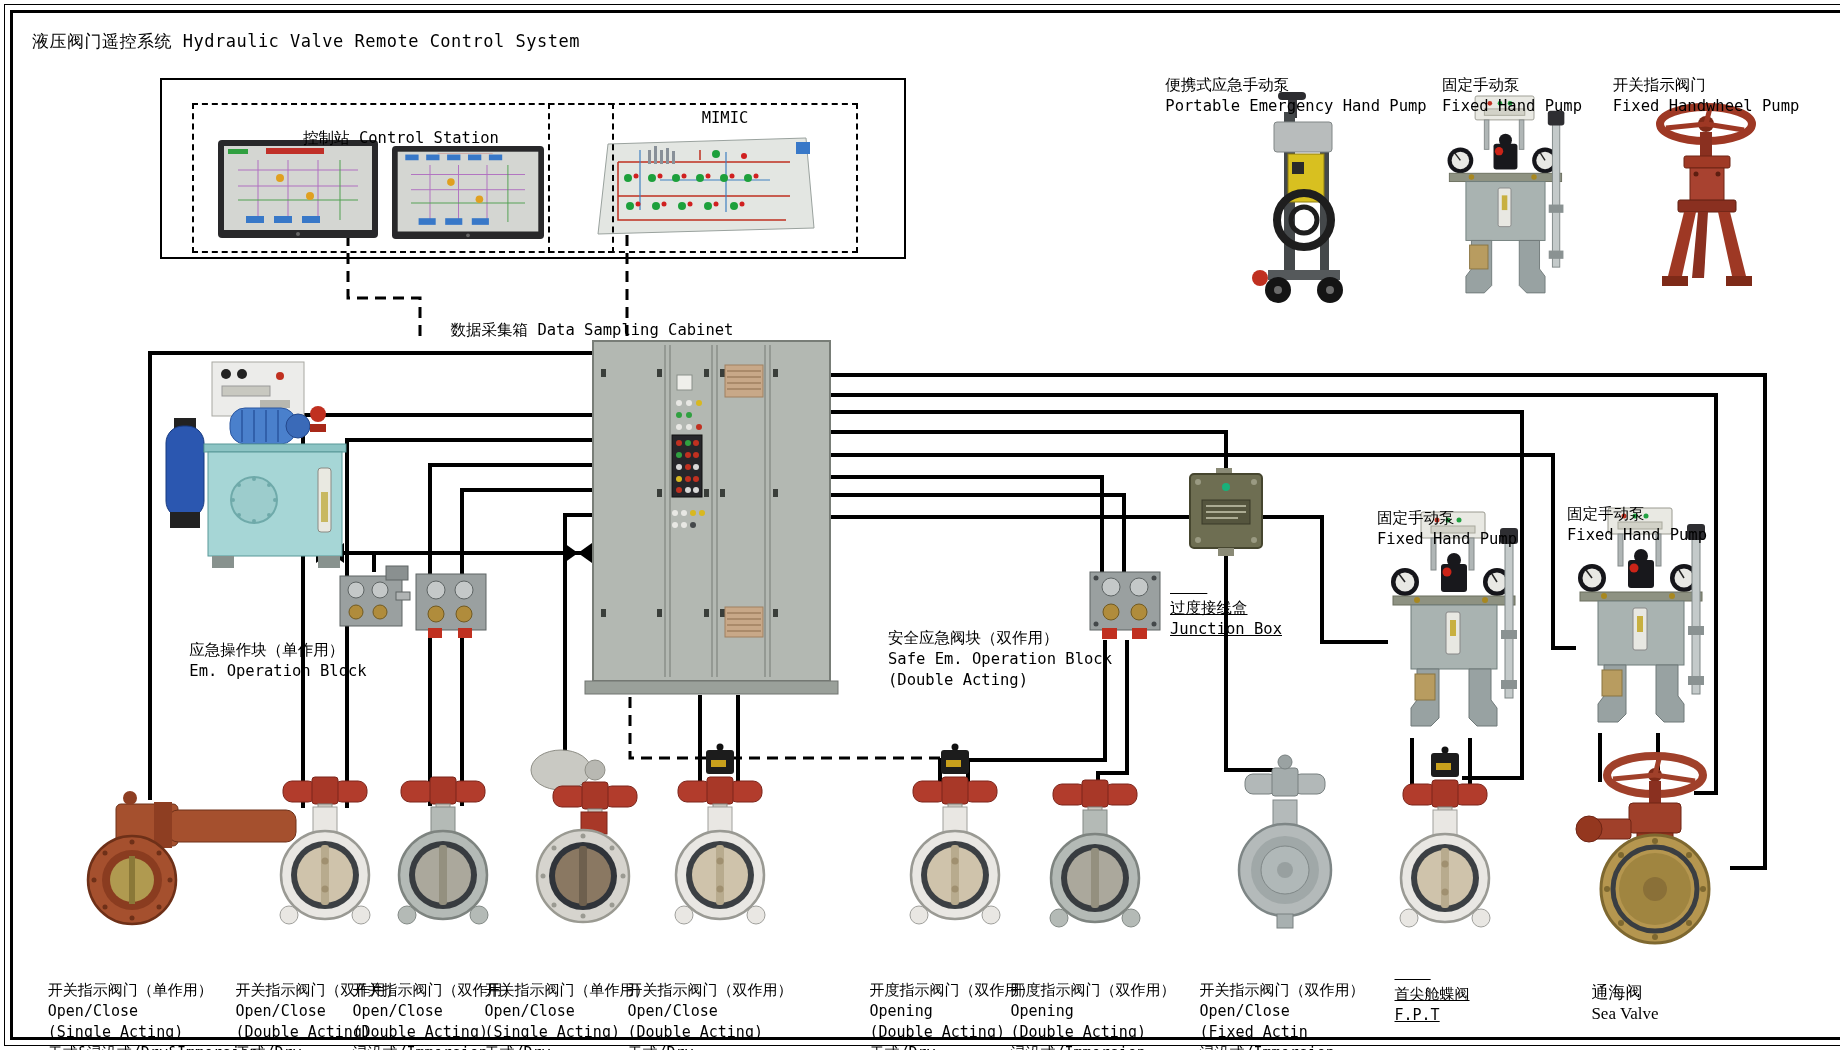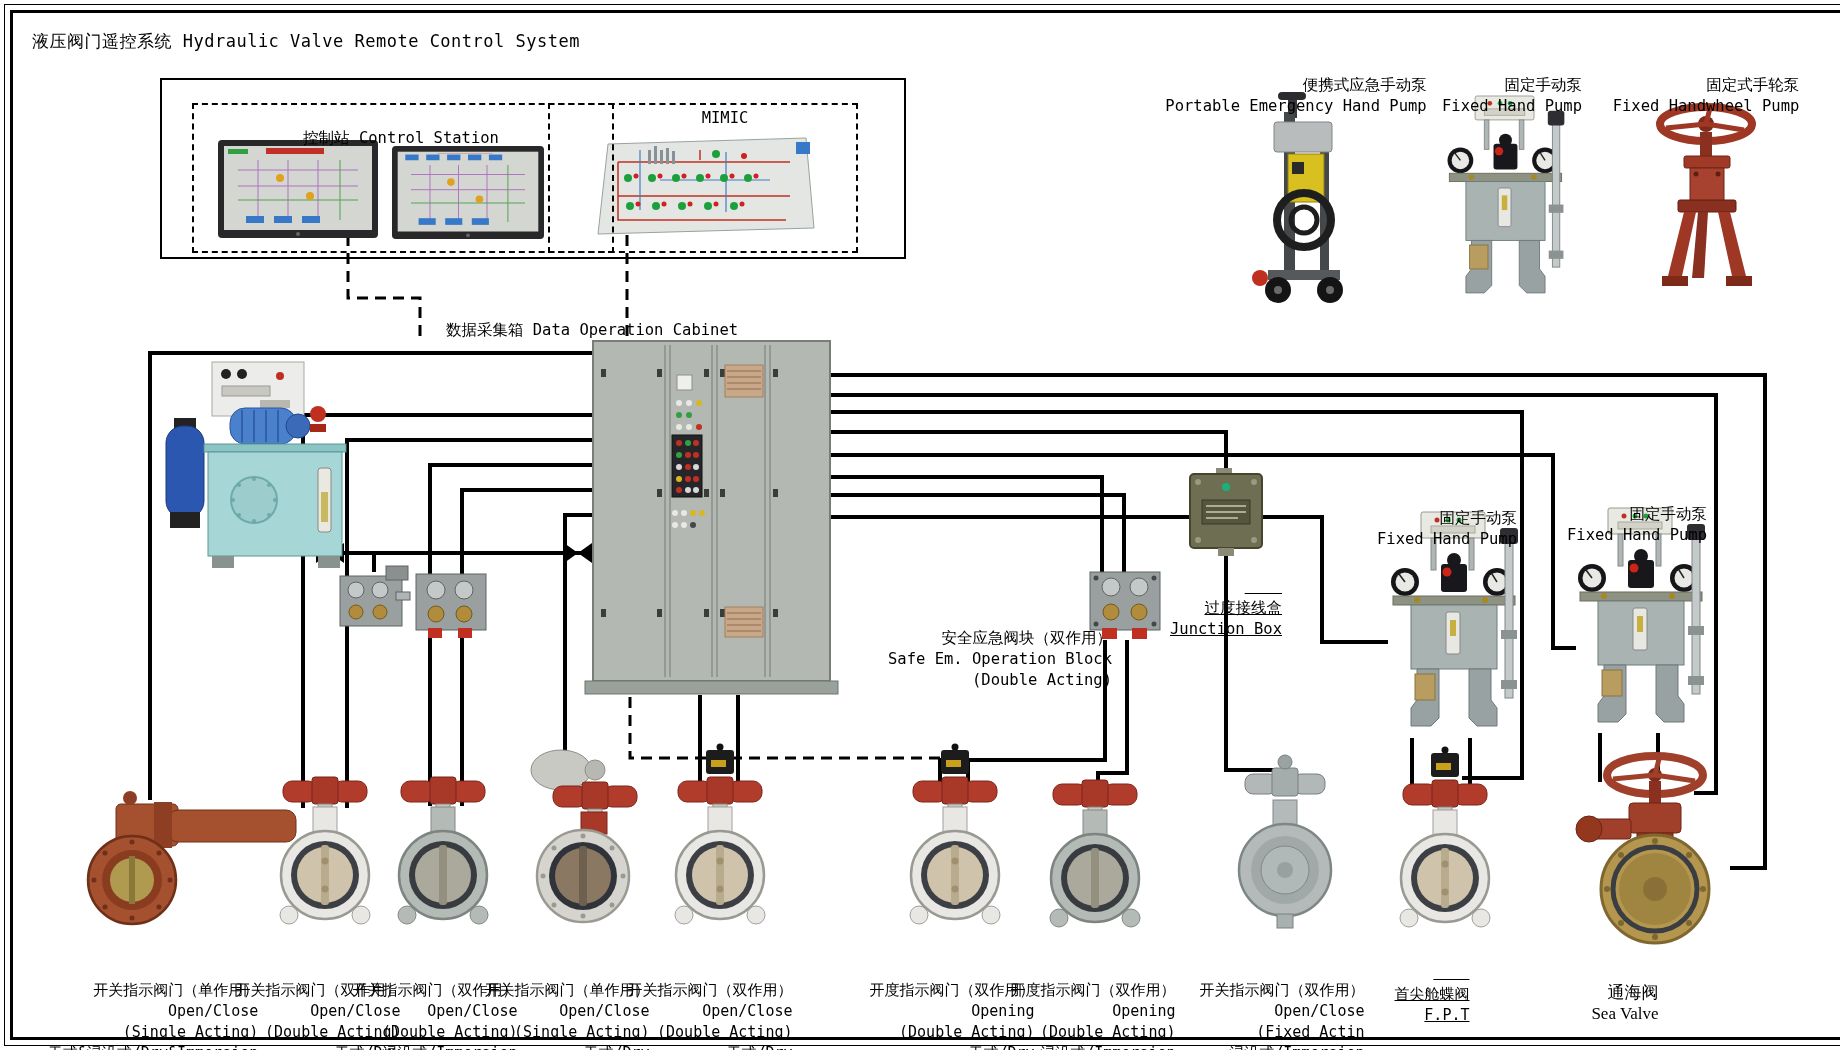--- a/index.html
+++ b/index.html
@@ -3,21 +3,21 @@
 <meta charset="utf-8">
 <style>
   html,body{margin:0;padding:0;background:#fff;}
   #canvas{position:relative;width:1840px;height:1050px;background:#ffffff;overflow:hidden;
           font-family:"DejaVu Sans Mono","DejaVu Sans",sans-serif;color:#000;padding-left:16px;}
   .frame-outer{position:absolute;inset:4px;border:1px solid #000;pointer-events:none;}
   .frame-inner{position:absolute;inset:10px;border:3px solid #000;pointer-events:none;}
   .title{position:absolute;left:32px;top:30px;font-size:17px;letter-spacing:.5px;}
   .boxsolid{position:absolute;border:2px solid #000;}
   .boxdash{position:absolute;border:2px dashed #000;}
-  .lbl{position:absolute;text-align:right;font-size:15.5px;line-height:21px;white-space:pre;transform:translateX(-50%);}
+  .lbl{position:absolute;text-align:left;font-size:15.5px;line-height:21px;white-space:pre;transform:translateX(-50%);}
   .lbl.small{font-size:15px;}
   .lbl.serif{font-family:"Liberation Serif","DejaVu Serif",serif;font-size:17px;}
   svg{position:absolute;left:0;top:0;}
   .layer{position:absolute;left:0;top:0;width:1840px;height:1050px;}
 </style>
 </head>
 <body>
 
 <div id="canvas">
   <div class="frame-outer"></div>
@@ -548,24 +548,26 @@
   <div class="title">液压阀门遥控系统 Hydraulic Valve Remote Control System</div>
 
   <div class="lbl" style="left:401px;top:108px;margin-top:20px;"><div>控制站 Control Station</div></div>
   <div class="lbl" style="left:701px;top:108px;margin-left:24px;"><div>MIMIC</div></div>
 
   <div class="lbl" style="left:1296px;top:33px;">
     <div>便携式应急手动泵</div><div>Portable Emergency Hand Pump</div></div>
   <div class="lbl" style="left:1512px;top:33px;">
     <div>固定手动泵</div><div>Fixed Hand Pump</div></div>
   <div class="lbl" style="left:1706px;top:33px;">
-    <div>固定式手轮泵</div><div>Fixed Handwheel Pump</div></div>
-
-  <div class="lbl" style="left:592px;top:320px;"><div>数据采集箱 Data Operation Cabinet</div></div>
-
+    <div>开关指示阀门</div><div>Fixed Handwheel Pump</div></div>
+
+  <div class="lbl" style="left:592px;top:320px;"><div>数据采集箱 Data Sampling Cabinet</div></div>
+
+  <div class="lbl" style="left:278px;top:598px;">
+    <div>应急操作块（单作用）</div><div>Em. Operation Block</div></div>
   <div class="lbl" style="left:1000px;top:586px;">
     <div>安全应急阀块（双作用）</div><div>Safe Em. Operation Block</div><div>(Double Acting)</div></div>
   <div class="lbl" style="left:1226px;top:556px;text-decoration:underline;">
     <div>过度接线盒</div><div>Junction Box</div></div>
 
   <div class="lbl" style="left:1447px;top:466px;">
     <div>固定手动泵</div><div>Fixed Hand Pump</div></div>
   <div class="lbl" style="left:1637px;top:462px;">
     <div>固定手动泵</div><div>Fixed Hand Pump</div></div>
 

